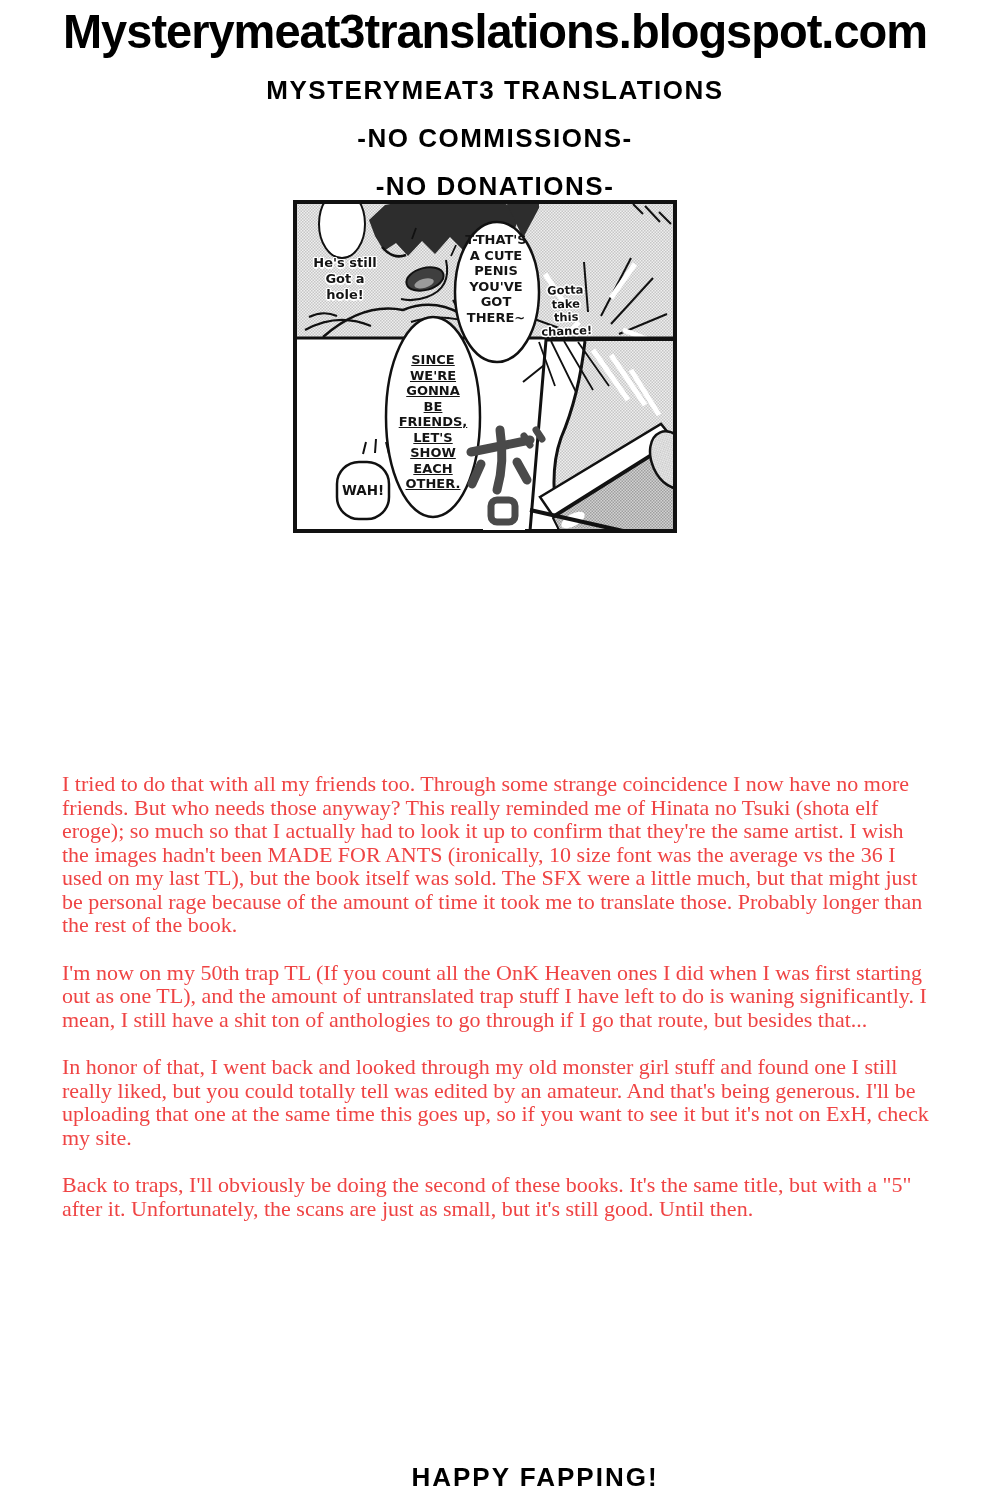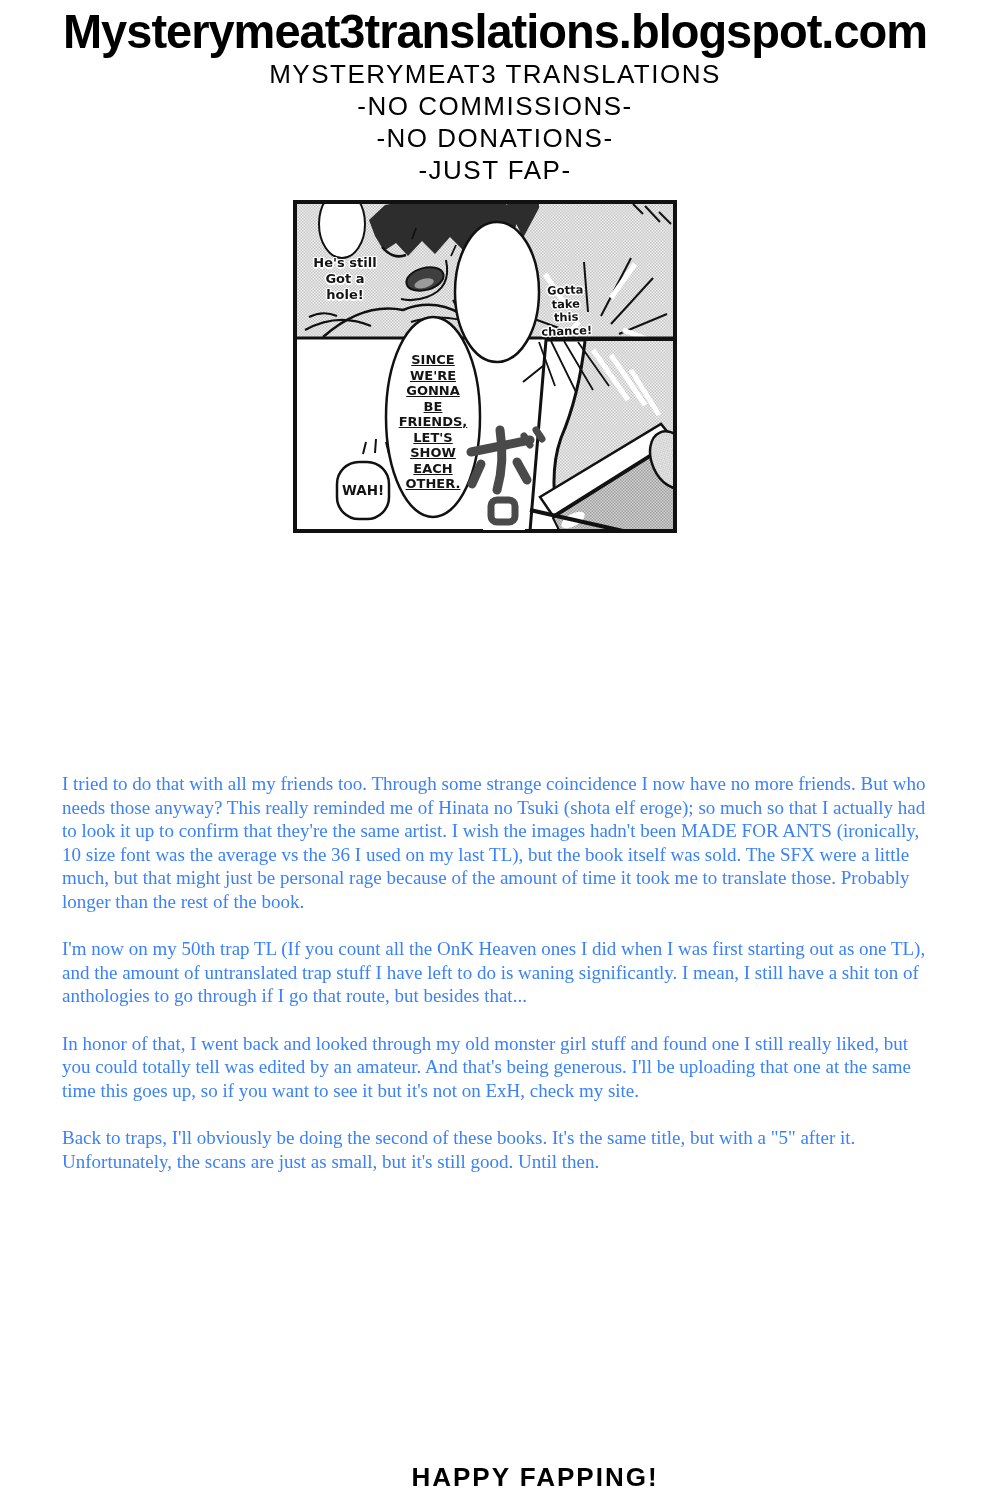--- a/index.html
+++ b/index.html
@@ -3,39 +3,39 @@
 <meta charset="utf-8">
 <style>
   html,body{margin:0;padding:0;background:#fff;}
   .page{position:relative;width:990px;height:1500px;background:#ffffff;overflow:hidden;
         font-family:"Liberation Sans",sans-serif;color:#000;}
 
   
   .header{position:absolute;top:4px;left:0;width:100%;text-align:center;}
   .site-url{font-size:47px;font-weight:bold;letter-spacing:-1px;line-height:54px;
             font-family:"Liberation Sans",sans-serif;transform:scaleY(1.04);}
-  .sub{font-size:26px;font-weight:normal;letter-spacing:1.5px;line-height:32px;}
+  .sub{font-size:26px;font-weight:bold;letter-spacing:1.5px;line-height:32px;margin-top:16px;}
 
   
   .manga{position:absolute;left:293px;top:200px;width:384px;height:333px;}
   .manga svg{position:absolute;left:0;top:0;}
   .bubtxt{position:absolute;white-space:pre-line;text-align:center;font-weight:bold;
           font-family:"DejaVu Sans",sans-serif;color:#141414;z-index:3;}
   .halo{text-shadow:-1.5px 0 #fff,1.5px 0 #fff,0 -1.5px #fff,0 1.5px #fff,
         -1px -1px #fff,1px 1px #fff,-1px 1px #fff,1px -1px #fff;}
   .t-shout{left:233px;top:6px;width:150px;font-size:17px;line-height:18.5px;font-style:italic;}
   .t-stammer{left:162px;top:32px;width:82px;font-size:13px;line-height:15.5px;}
   .t-since{left:94px;top:152px;width:92px;font-size:13px;line-height:15.5px;text-decoration:underline;}
   .t-wah{left:44px;top:282px;width:52px;font-size:13.5px;line-height:16px;}
   .t-left{left:6px;top:55px;width:92px;font-size:13px;line-height:16px;font-weight:bold;}
   .t-right{left:243px;top:84px;width:60px;font-size:11.5px;line-height:13.5px;transform:rotate(-2deg);}
 
   
   .essay{position:absolute;left:62px;top:772px;width:872px;
-         font-family:"Liberation Serif",serif;font-size:19px;line-height:23.5px;color:#3b82f6;}
+         font-family:"Liberation Serif",serif;font-size:22px;line-height:23.5px;color:#ef4444;}
   .essay p{margin:0 0 24px 0;}
 
   
   .footer{position:absolute;left:0;top:1462px;width:100%;text-align:center;
           font-size:26px;font-weight:bold;letter-spacing:2px;padding-left:40px;}
 </style>
 </head>
 <body>
 
 <div class="page">
@@ -136,20 +136,26 @@
           <path d="M224,262 L234,280"></path>
         </g>
         <g stroke="#4a4a4a" stroke-width="7" stroke-linecap="round" fill="none">
           <path d="M231,236 L237,245"></path>
           <path d="M243,230 L249,239"></path>
           <rect x="198" y="300" width="24" height="22" rx="6"></rect>
         </g>
       </g>
     </svg>
 
+    <div class="bubtxt t-stammer">T-THAT'S
+A CUTE
+PENIS
+YOU'VE
+GOT
+THERE~</div>
     <div class="bubtxt t-since">SINCE
 WE'RE
 GONNA
 BE
 FRIENDS,
 LET'S
 SHOW
 EACH
 OTHER.</div>
     <div class="bubtxt t-wah">WAH!</div>

